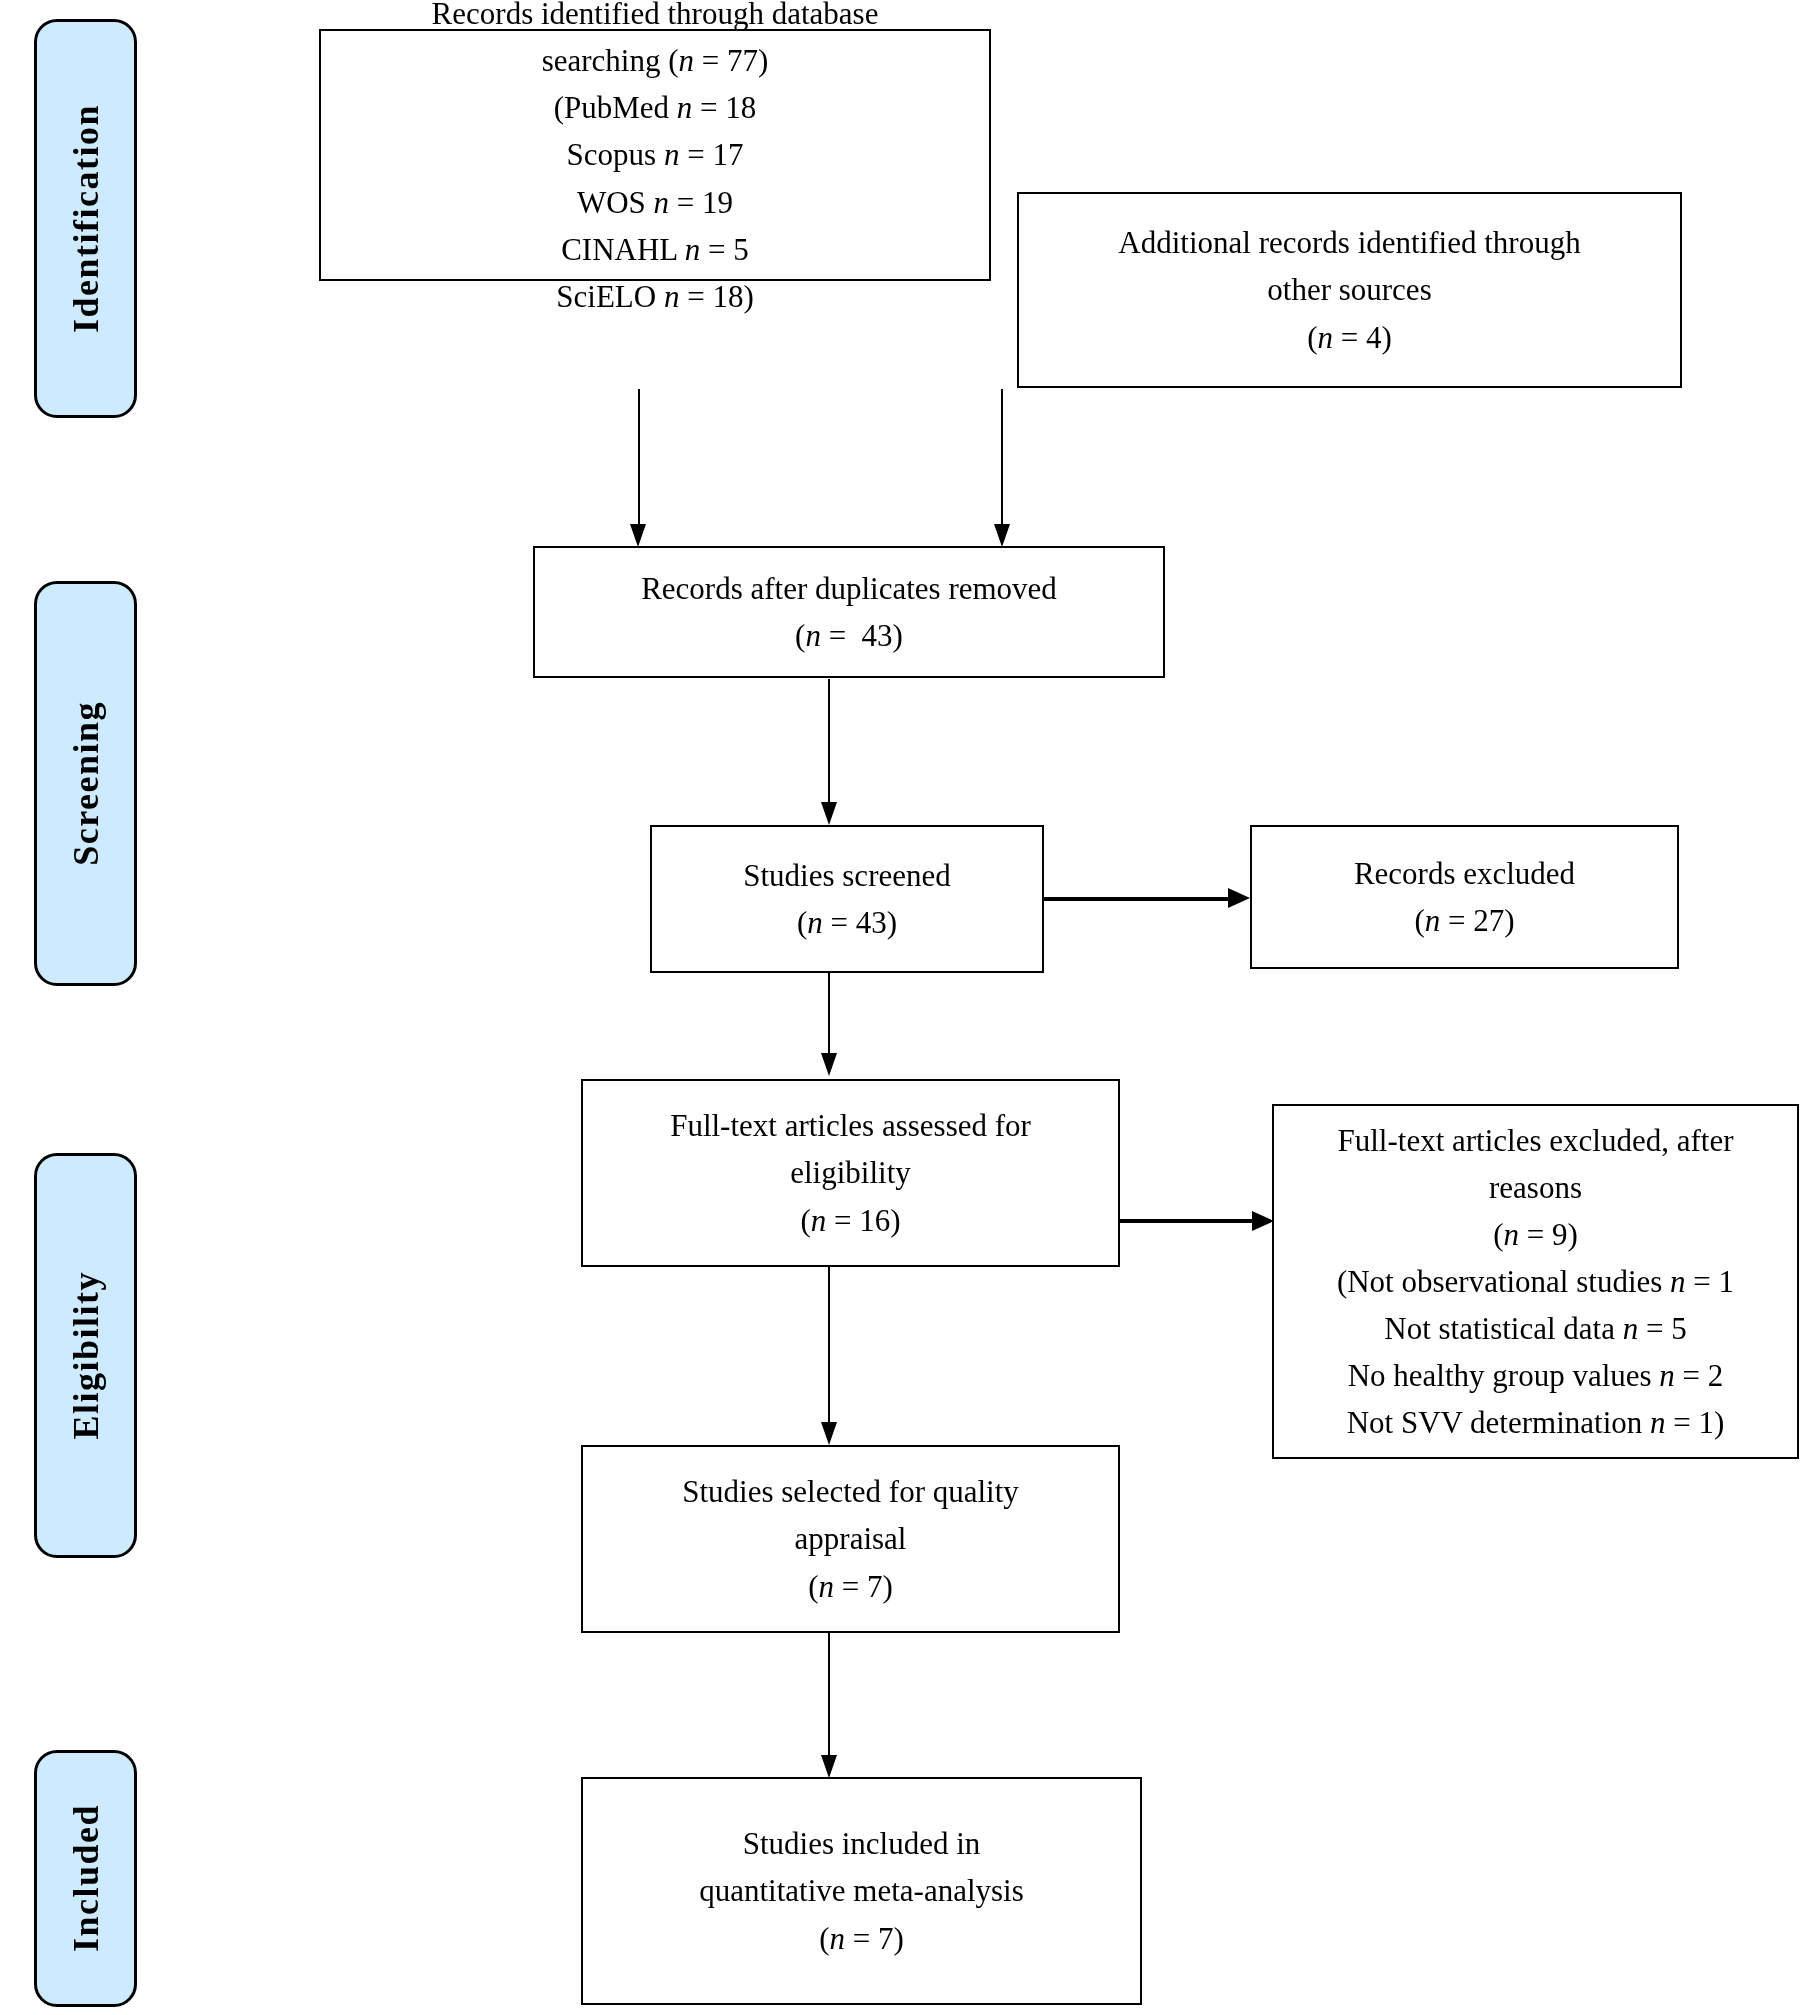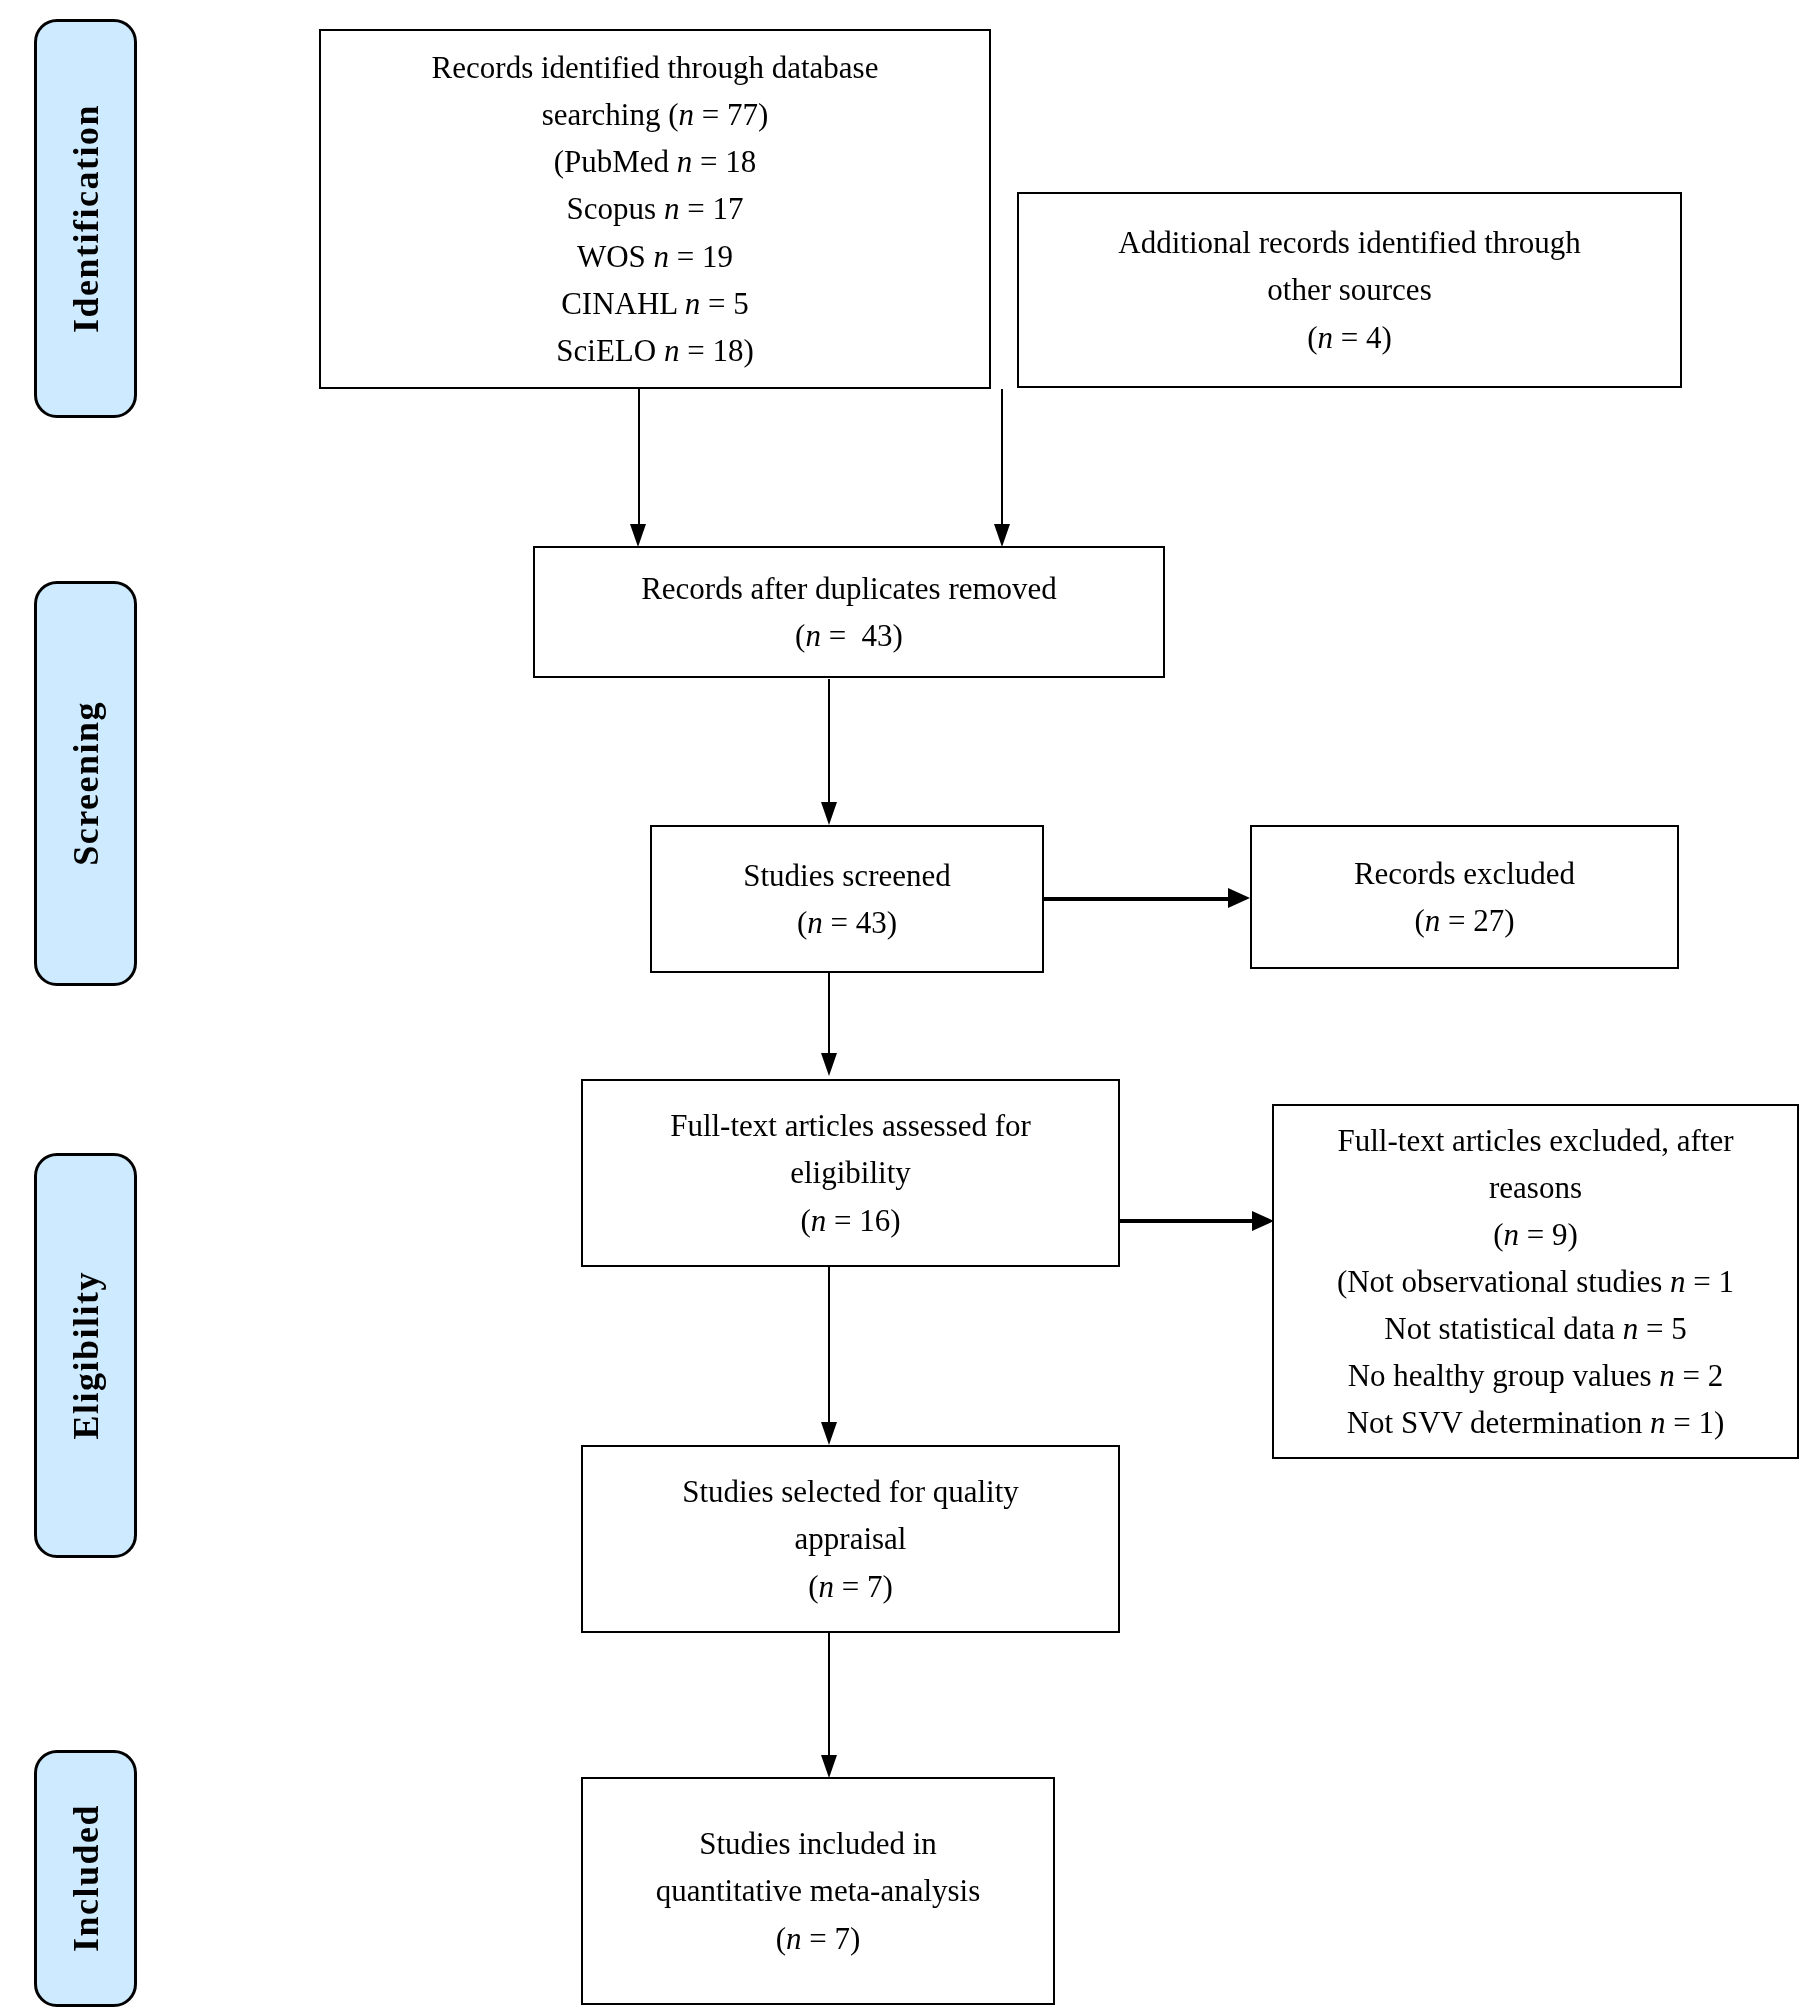--- a/index.html
+++ b/index.html
@@ -82,21 +82,21 @@
   </div>
 
   <div class="pill" style="left:34px;top:1153px;width:103px;height:405px;">
     <span class="pill-label">Eligibility</span>
   </div>
 
   <div class="pill" style="left:34px;top:1750px;width:103px;height:257px;">
     <span class="pill-label">Included</span>
   </div>
 
-  <div class="box" style="left:319px;top:29px;width:672px;height:360px;">
+  <div class="box" style="left:319px;top:29px;width:672px;height:252px;">
     <div class="box-text">
       <span class="ln">Records identified through database</span>
       <span class="ln">searching (<em>n</em> = 77)</span>
       <span class="ln">(PubMed <em>n</em> = 18</span>
       <span class="ln">Scopus <em>n</em> = 17</span>
       <span class="ln">WOS <em>n</em> = 19</span>
       <span class="ln">CINAHL <em>n</em> = 5</span>
       <span class="ln">SciELO <em>n</em> = 18)</span>
     </div>
   </div>
@@ -175,21 +175,21 @@
     <div class="box-text">
       <span class="ln">Studies selected for quality</span>
       <span class="ln">appraisal</span>
       <span class="ln">(<em>n</em> = 7)</span>
     </div>
   </div>
 
   <div class="vline" style="left:828px;top:1633px;height:125px;"></div>
   <div class="arrow-down" style="left:821px;top:1755px;"></div>
 
-  <div class="box" style="left:581px;top:1777px;width:474px;height:228px;">
+  <div class="box" style="left:581px;top:1777px;width:561px;height:228px;">
     <div class="box-text">
       <span class="ln">Studies included in</span>
       <span class="ln">quantitative meta-analysis</span>
       <span class="ln">(<em>n</em> = 7)</span>
     </div>
   </div>
 
 </div>
 
 

